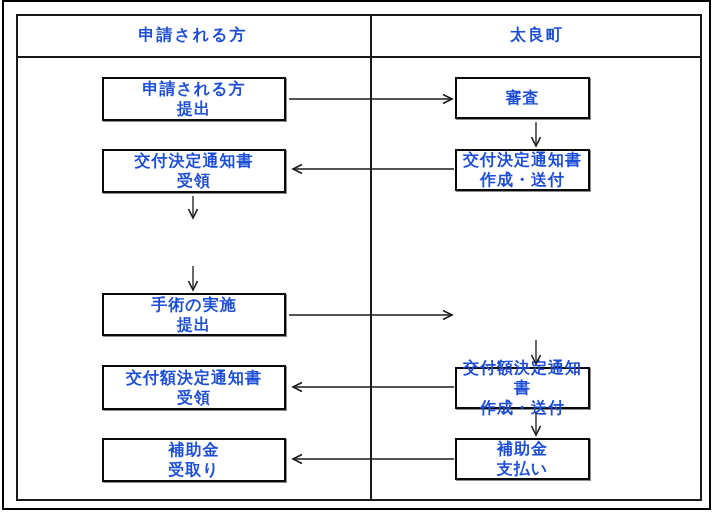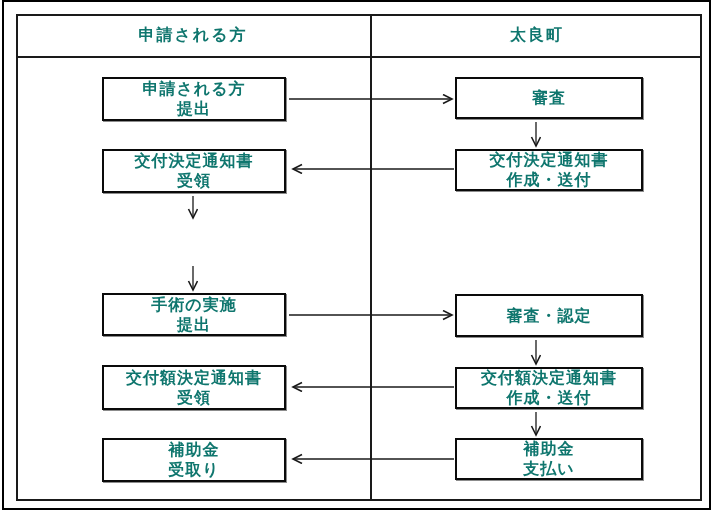--- a/index.html
+++ b/index.html
@@ -5,21 +5,21 @@
   html, body {
     margin: 0;
     padding: 0;
     background: #ffffff;
   }
   .canvas {
     position: relative;
     width: 720px;
     height: 520px;
     background: #ffffff;
-    color: #0f766e;
+    color: #1d4ed8;
     font-family: "Liberation Sans", "DejaVu Sans", sans-serif;
     overflow: hidden;
   }
   .outer-frame {
     position: absolute;
     left: 2px;
     top: 0px;
     width: 709px;
     height: 510px;
     border: 2px solid #000000;
@@ -73,21 +73,21 @@
     justify-content: center;
     text-align: center;
     font-size: 16px;
     font-weight: 600;
     line-height: 20px;
     letter-spacing: 1px;
     box-shadow: 1px 1px 0 rgba(0,0,0,0.45);
   }
   .fbox-label { white-space: pre-line; }
   .col-a { left: 102px; width: 184px; }
-  .col-t { left: 455px; width: 188px; }
+  .col-t { left: 455px; width: 135px; }
   .a1 { top: 77px;  height: 44px; }
   .a2 { top: 149px; height: 44px; }
   .a3 { top: 221px; height: 43px; }
   .a4 { top: 293px; height: 43px; }
   .a5 { top: 365px; height: 45px; }
   .a6 { top: 438px; height: 44px; }
   .t1 { top: 77px;  height: 42px; }
   .t2 { top: 149px; height: 42px; }
   .t3 { top: 294px; height: 43px; }
   .t4 { top: 367px; height: 42px; }
@@ -142,23 +142,20 @@
 受取り</span>
   </div>
 
   <div class="fbox col-t t1">
     <span class="fbox-label">審査</span>
   </div>
   <div class="fbox col-t t2">
     <span class="fbox-label">交付決定通知書
 作成・送付</span>
   </div>
-  <div class="fbox col-t t3">
-    <span class="fbox-label">審査・認定</span>
-  </div>
   <div class="fbox col-t t4">
     <span class="fbox-label">交付額決定通知書
 作成・送付</span>
   </div>
   <div class="fbox col-t t5">
     <span class="fbox-label">補助金
 支払い</span>
   </div>
 
   <svg class="arrow-layer" viewBox="0 0 720 520" xmlns="http://www.w3.org/2000/svg">

